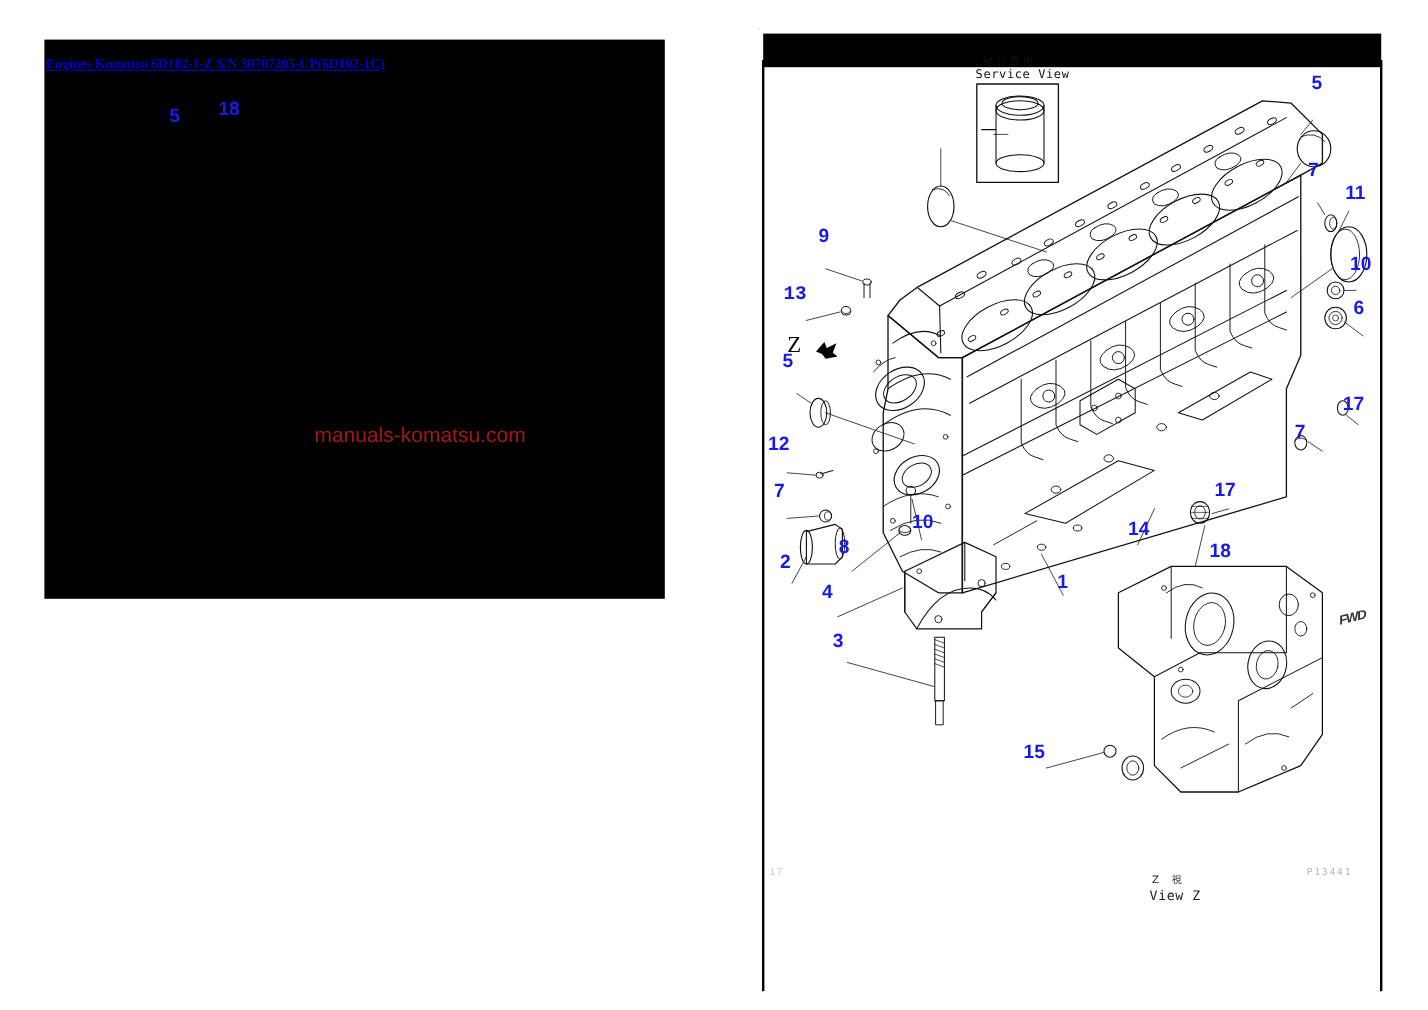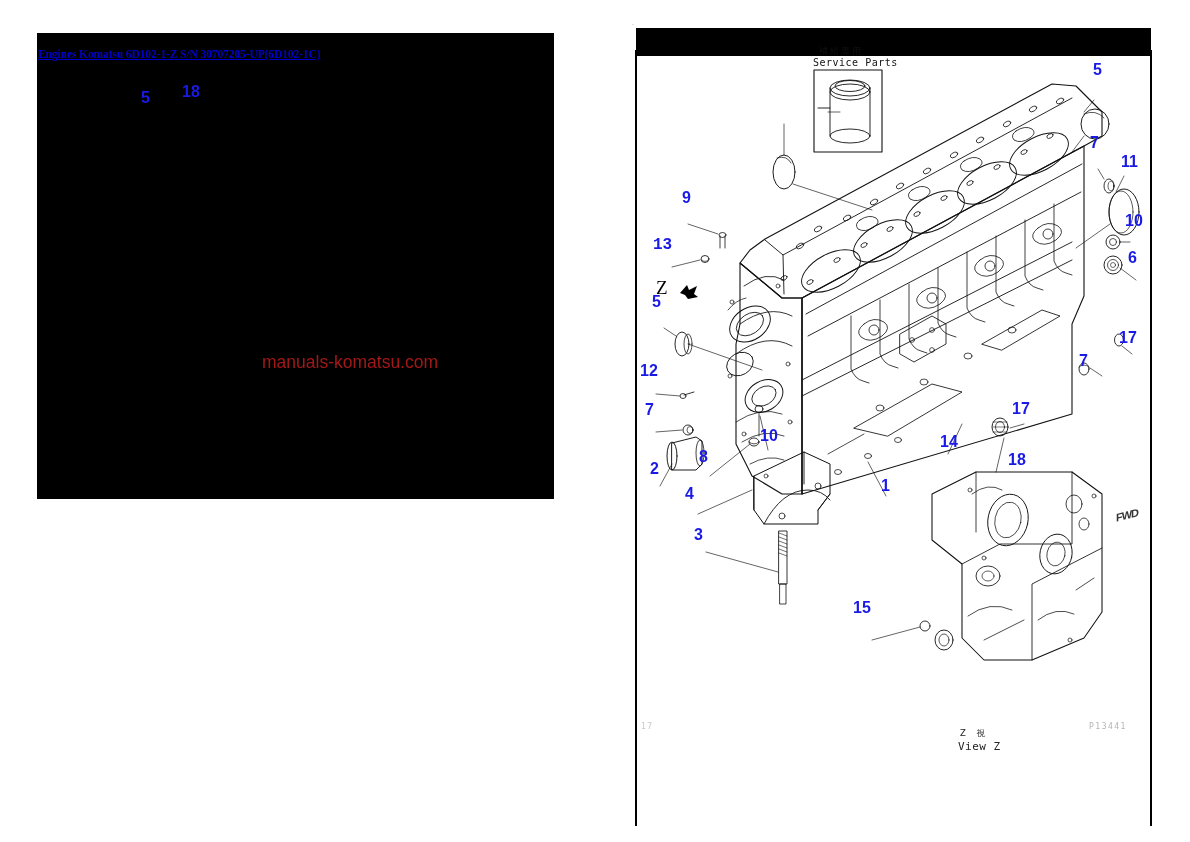--- a/index.html
+++ b/index.html
@@ -483,21 +483,21 @@
           <path d="M490 322 L500 330"></path>
 
           <path d="M458 344 L470 352"></path>
 
           <path d="M240 616 L288 603"></path>
         </g>
       </g>
     </svg>
 
     <div class="svcbox-label-jp" style="left:187px; top:21px;">補給専用</div>
-    <div class="svcbox-label-en" style="left:181px; top:33px;">Service Parts</div>
+    <div class="svcbox-label-en" style="left:181px; top:33px;">Service View</div>
 
     <div class="viewmark" style="left:24px; top:254px;">Z</div>
     <svg style="position:absolute; left:46px; top:258px; width:22px; height:20px;" viewBox="0 0 22 20">
       <path d="M2 11 L9 3 L11 8 L19 4 L16 12 L20 15 L10 17 L7 13 Z" fill="#000"></path>
     </svg>
 
     <div class="viewz-jp" style="left:328px; top:704px;">Z 視</div>
     <div class="viewz-en" style="left:326px; top:716px;">View Z</div>
 
     <div id="fwd-mark">FWD</div>
@@ -526,16 +526,16 @@
       <div class="callout" style="left: 645px; top: 402px;">7</div>
       <div class="callout" style="left: 1012px; top: 401px;">17</div>
       <div class="callout" style="left: 760px; top: 428px;">10</div>
       <div class="callout" style="left: 699px; top: 449px;">8</div>
       <div class="callout" style="left: 940px; top: 434px;">14</div>
       <div class="callout" style="left: 650px; top: 461px;">2</div>
       <div class="callout" style="left: 1008px; top: 452px;">18</div>
       <div class="callout" style="left: 881px; top: 478px;">1</div>
       <div class="callout" style="left: 685px; top: 486px;">4</div>
       <div class="callout" style="left: 694px; top: 527px;">3</div>
-      <div class="callout" style="left: 853px; top: 600px;">15</div>
+      <div class="callout" style="left: 853px; top: 620px;">15</div>
     </div>
 
 </div>
 
 </body></html>

